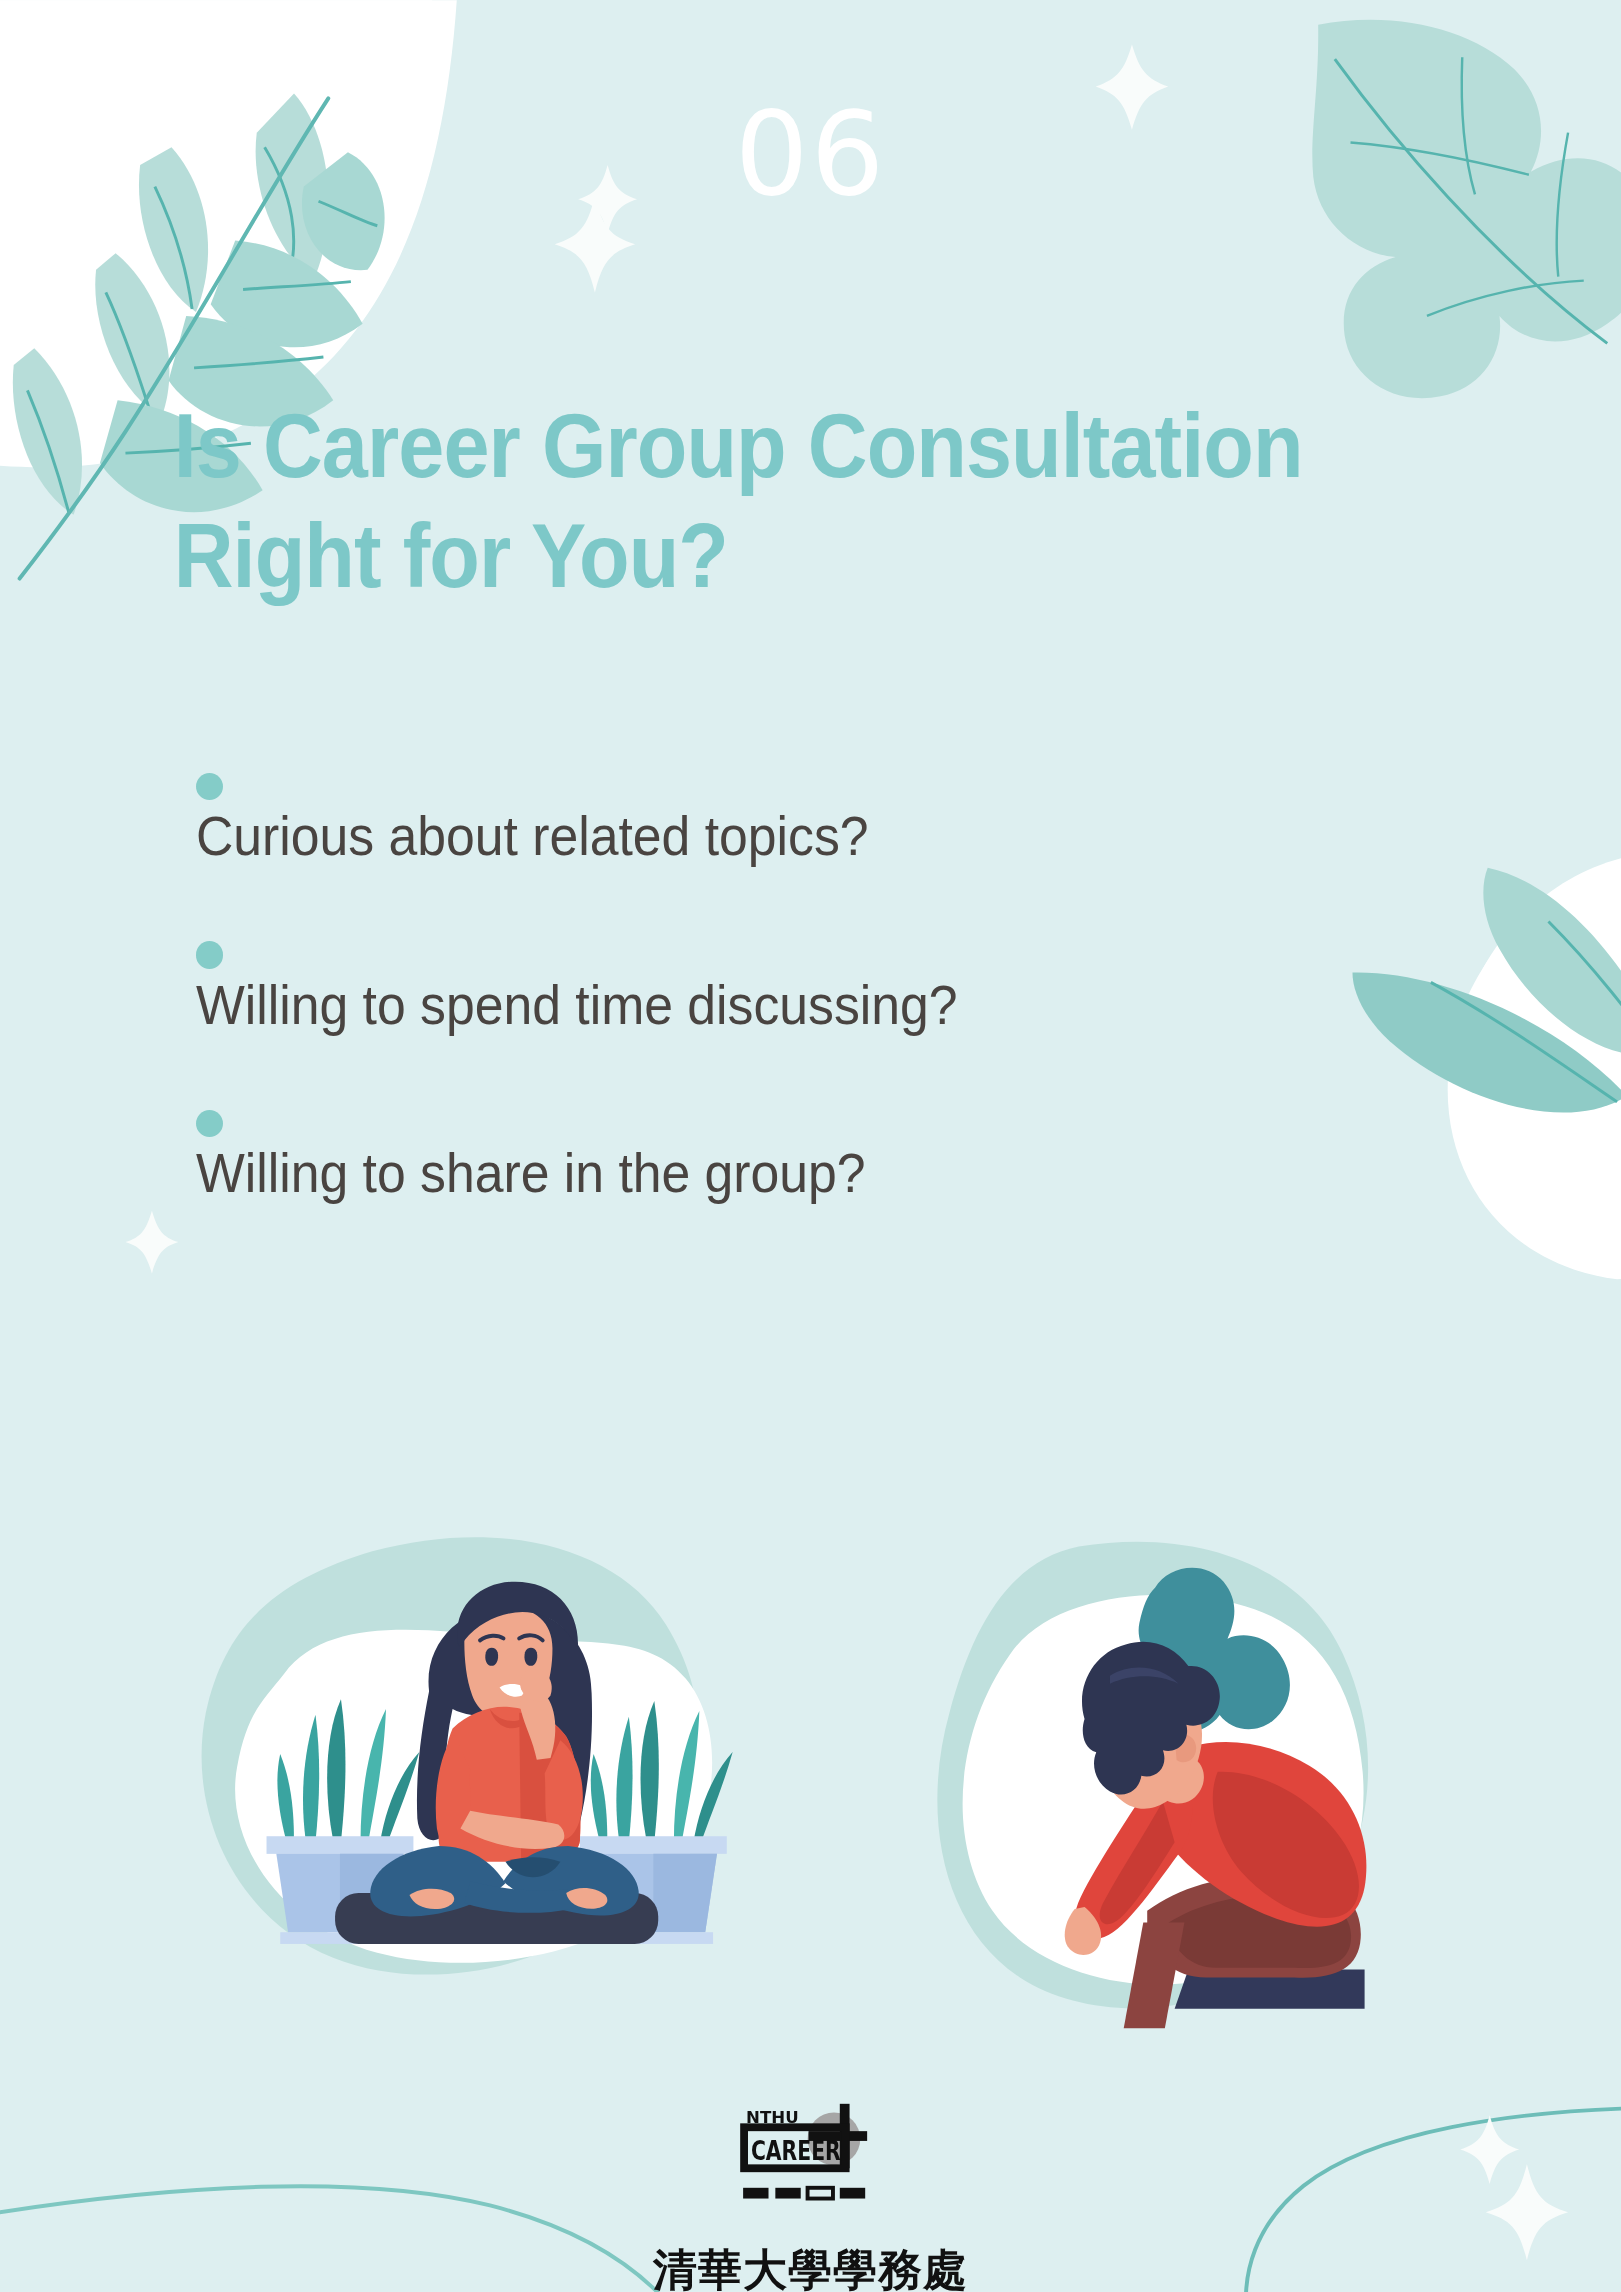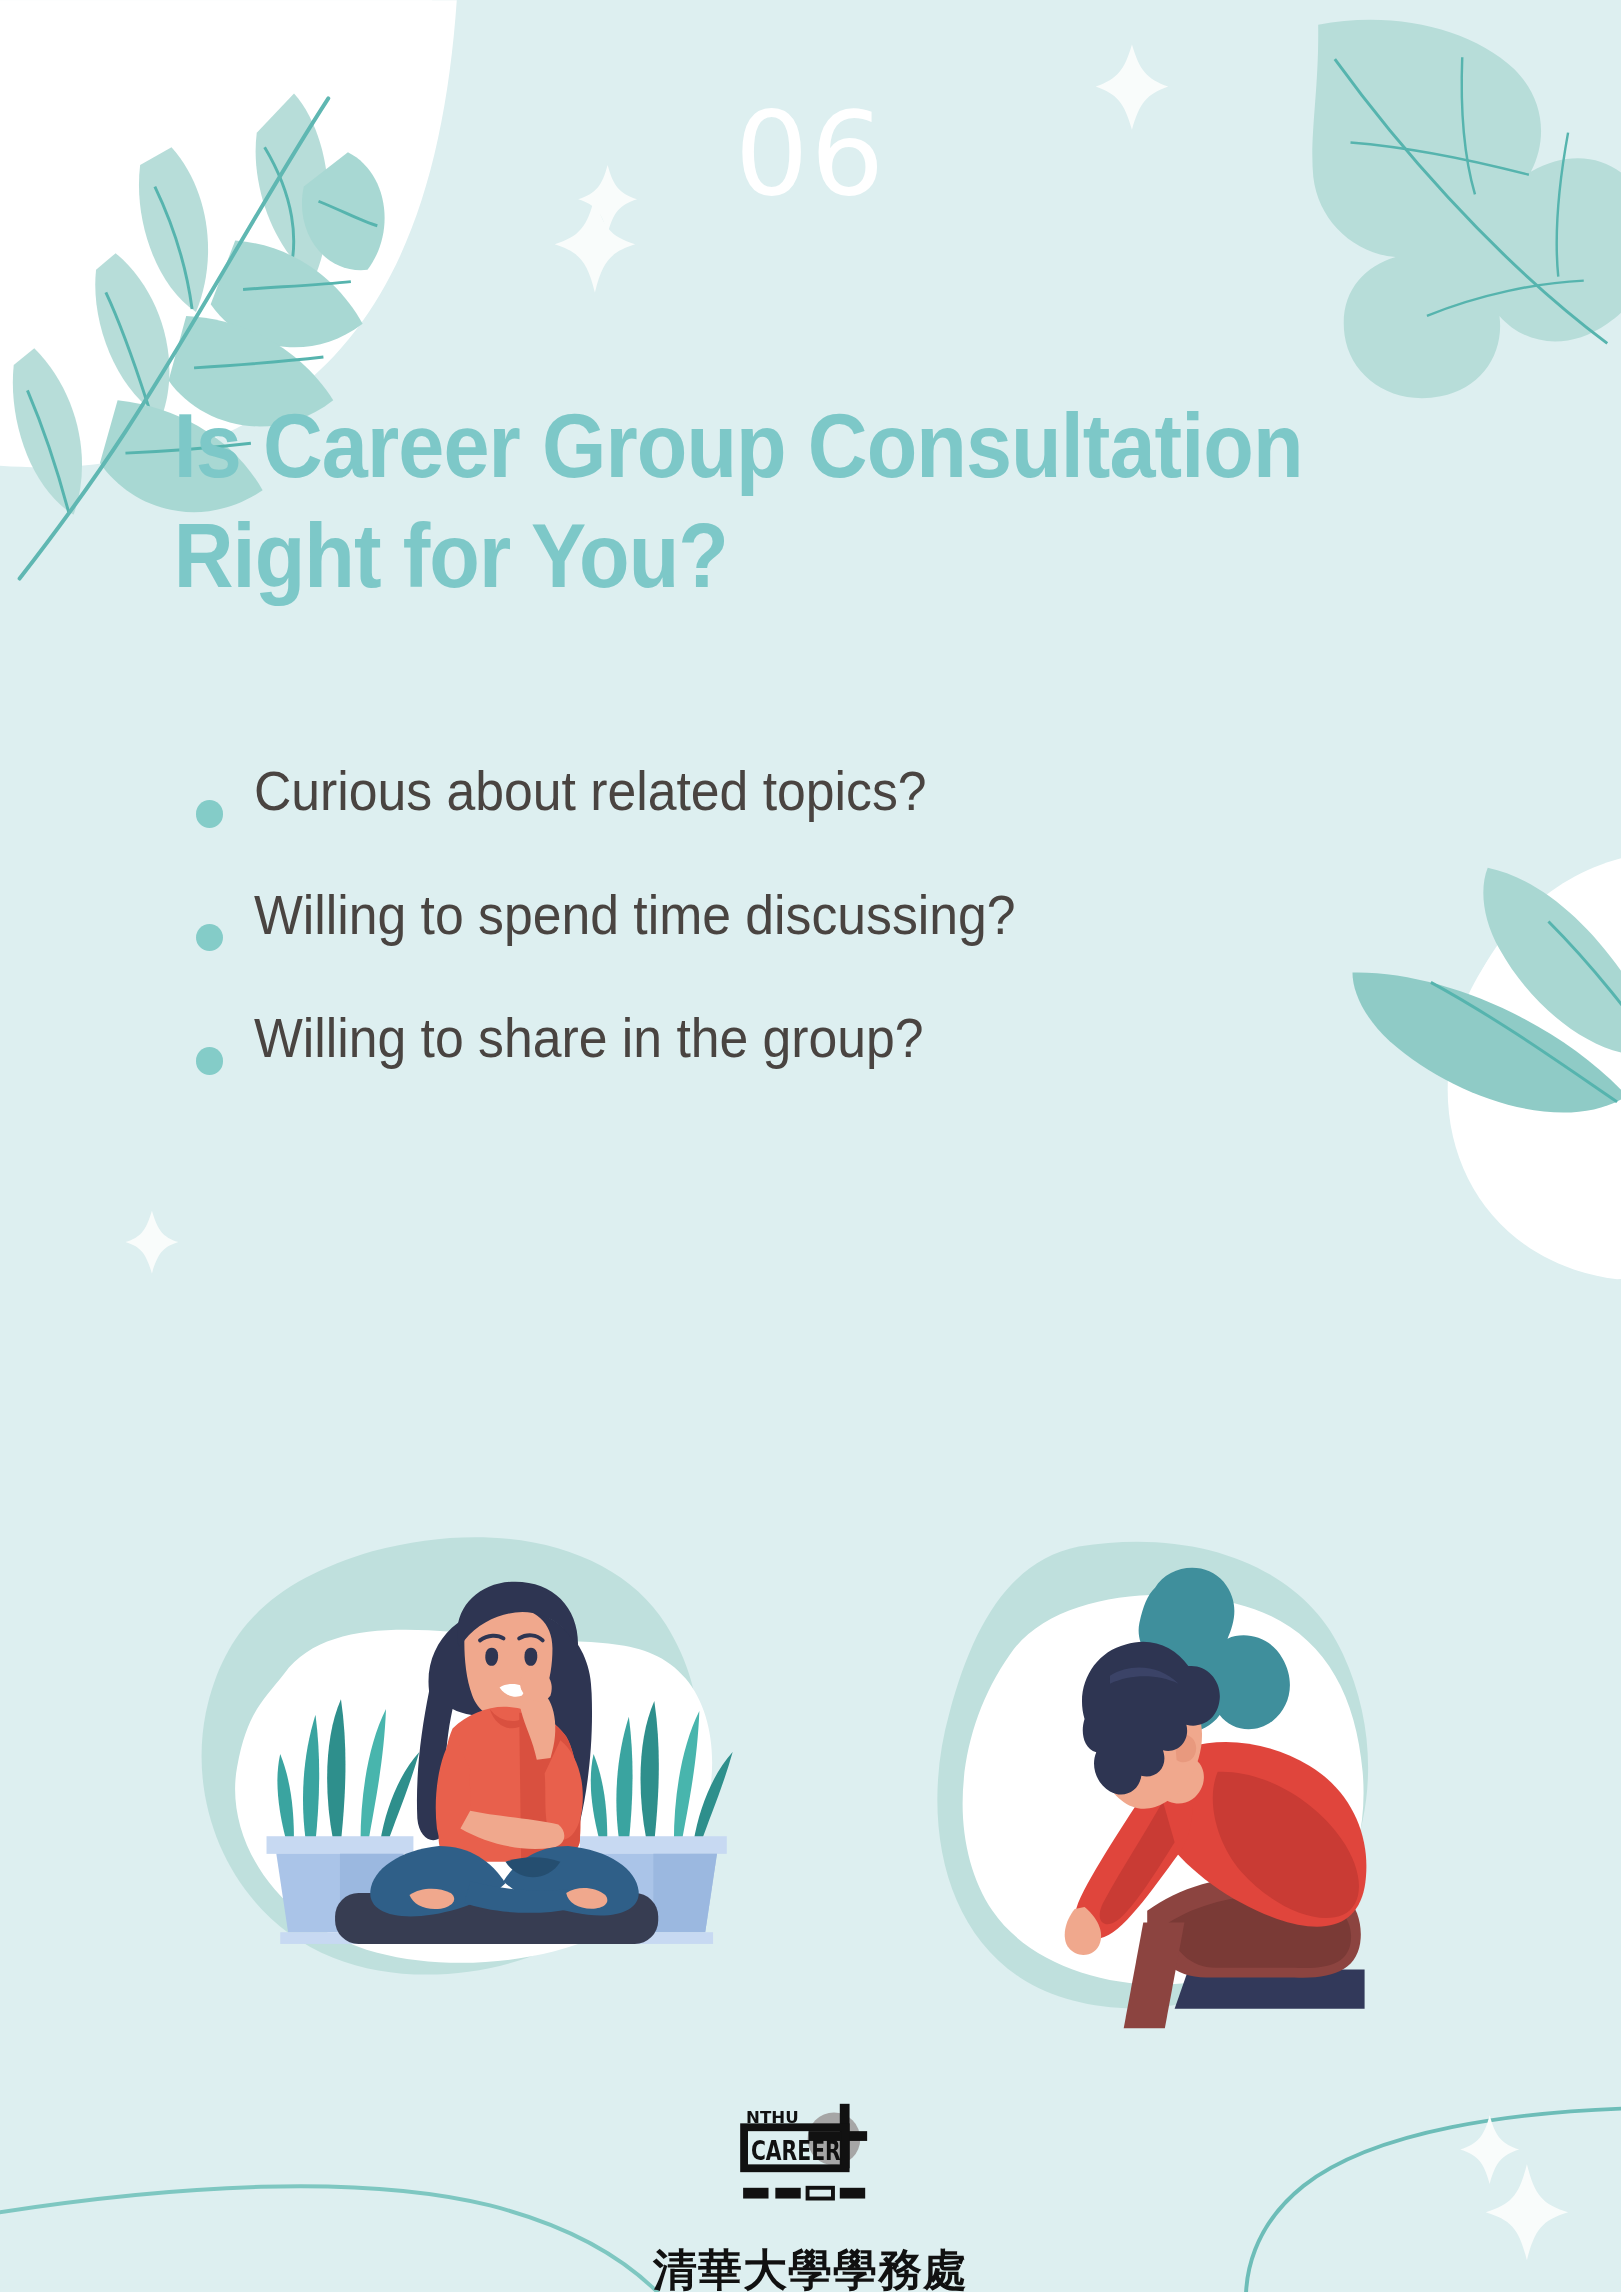--- a/index.html
+++ b/index.html
@@ -38,22 +38,23 @@
     letter-spacing:-1px;
     transform:scaleX(0.92); transform-origin:center;
     white-space:nowrap;
   }
 
   
   .bullets {
     position:absolute; top:755px; left:196px; width:1176px;
   }
   .bullet-item {
-    display:flex; align-items:flex-end;
+    display:flex; align-items:flex-start;
     margin-bottom:51px;
+    flex-direction:column;
   }
   .bullet-dot {
     width:27.4px; height:27.4px; border-radius:50%;
     background:#84ccc8; flex:0 0 27.4px;
     margin-top:17.6px; margin-right:31px;
   }
   .bullet-text {
     font-family:"Liberation Sans Narrow","Liberation Sans", sans-serif;
     font-size:55px; font-weight:400;
     color:#494441; line-height:1.32;

